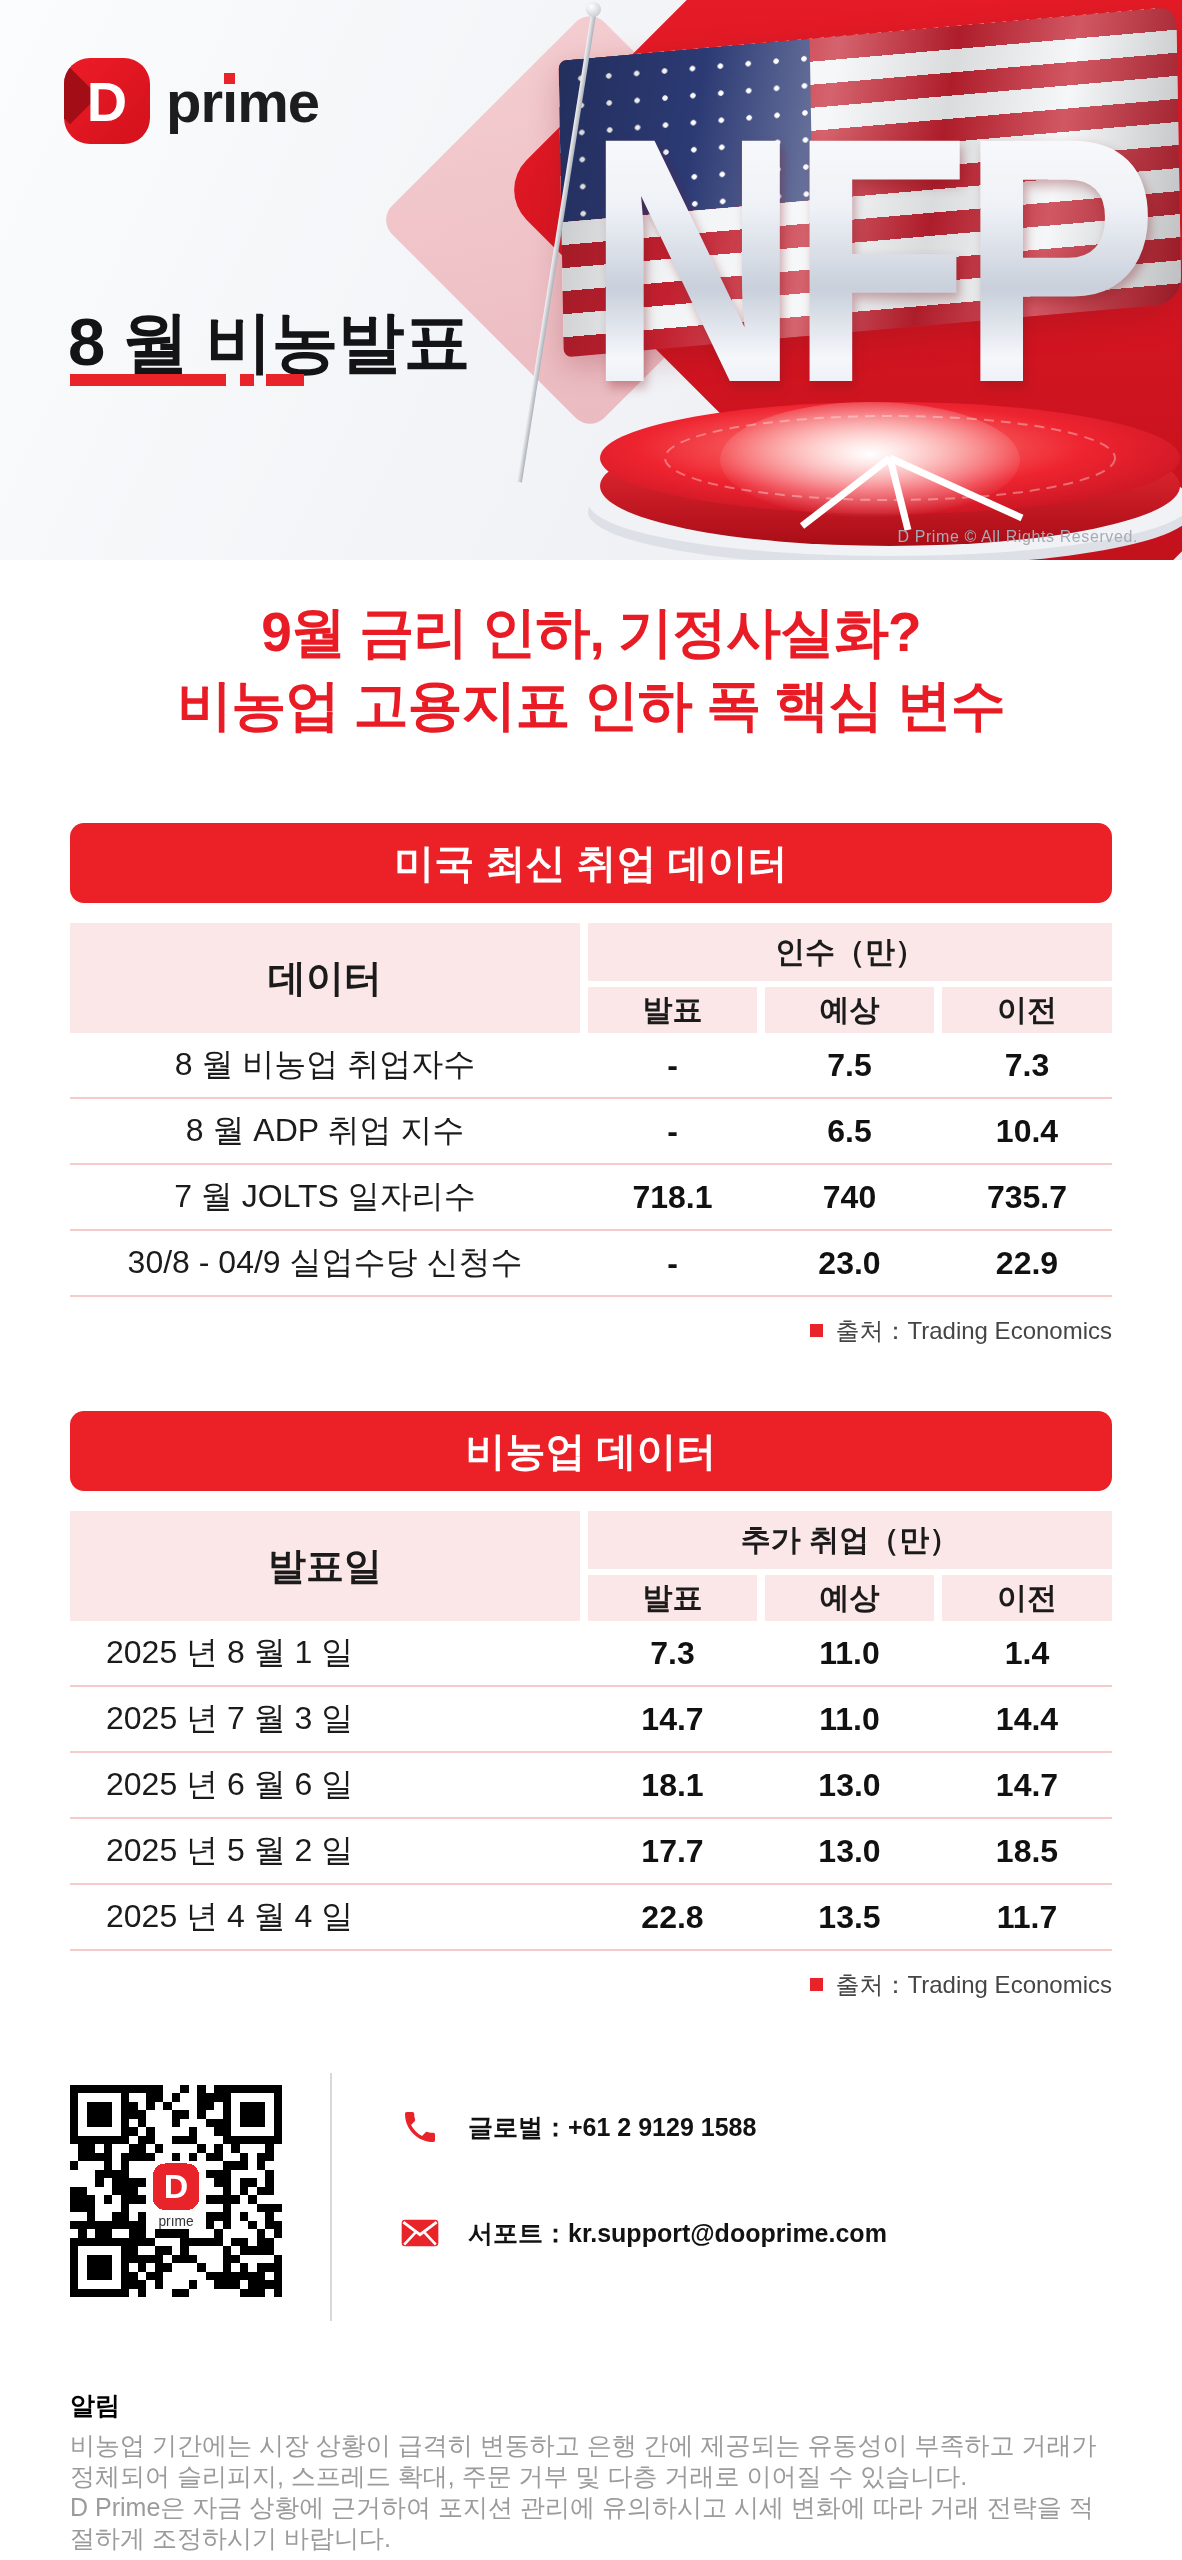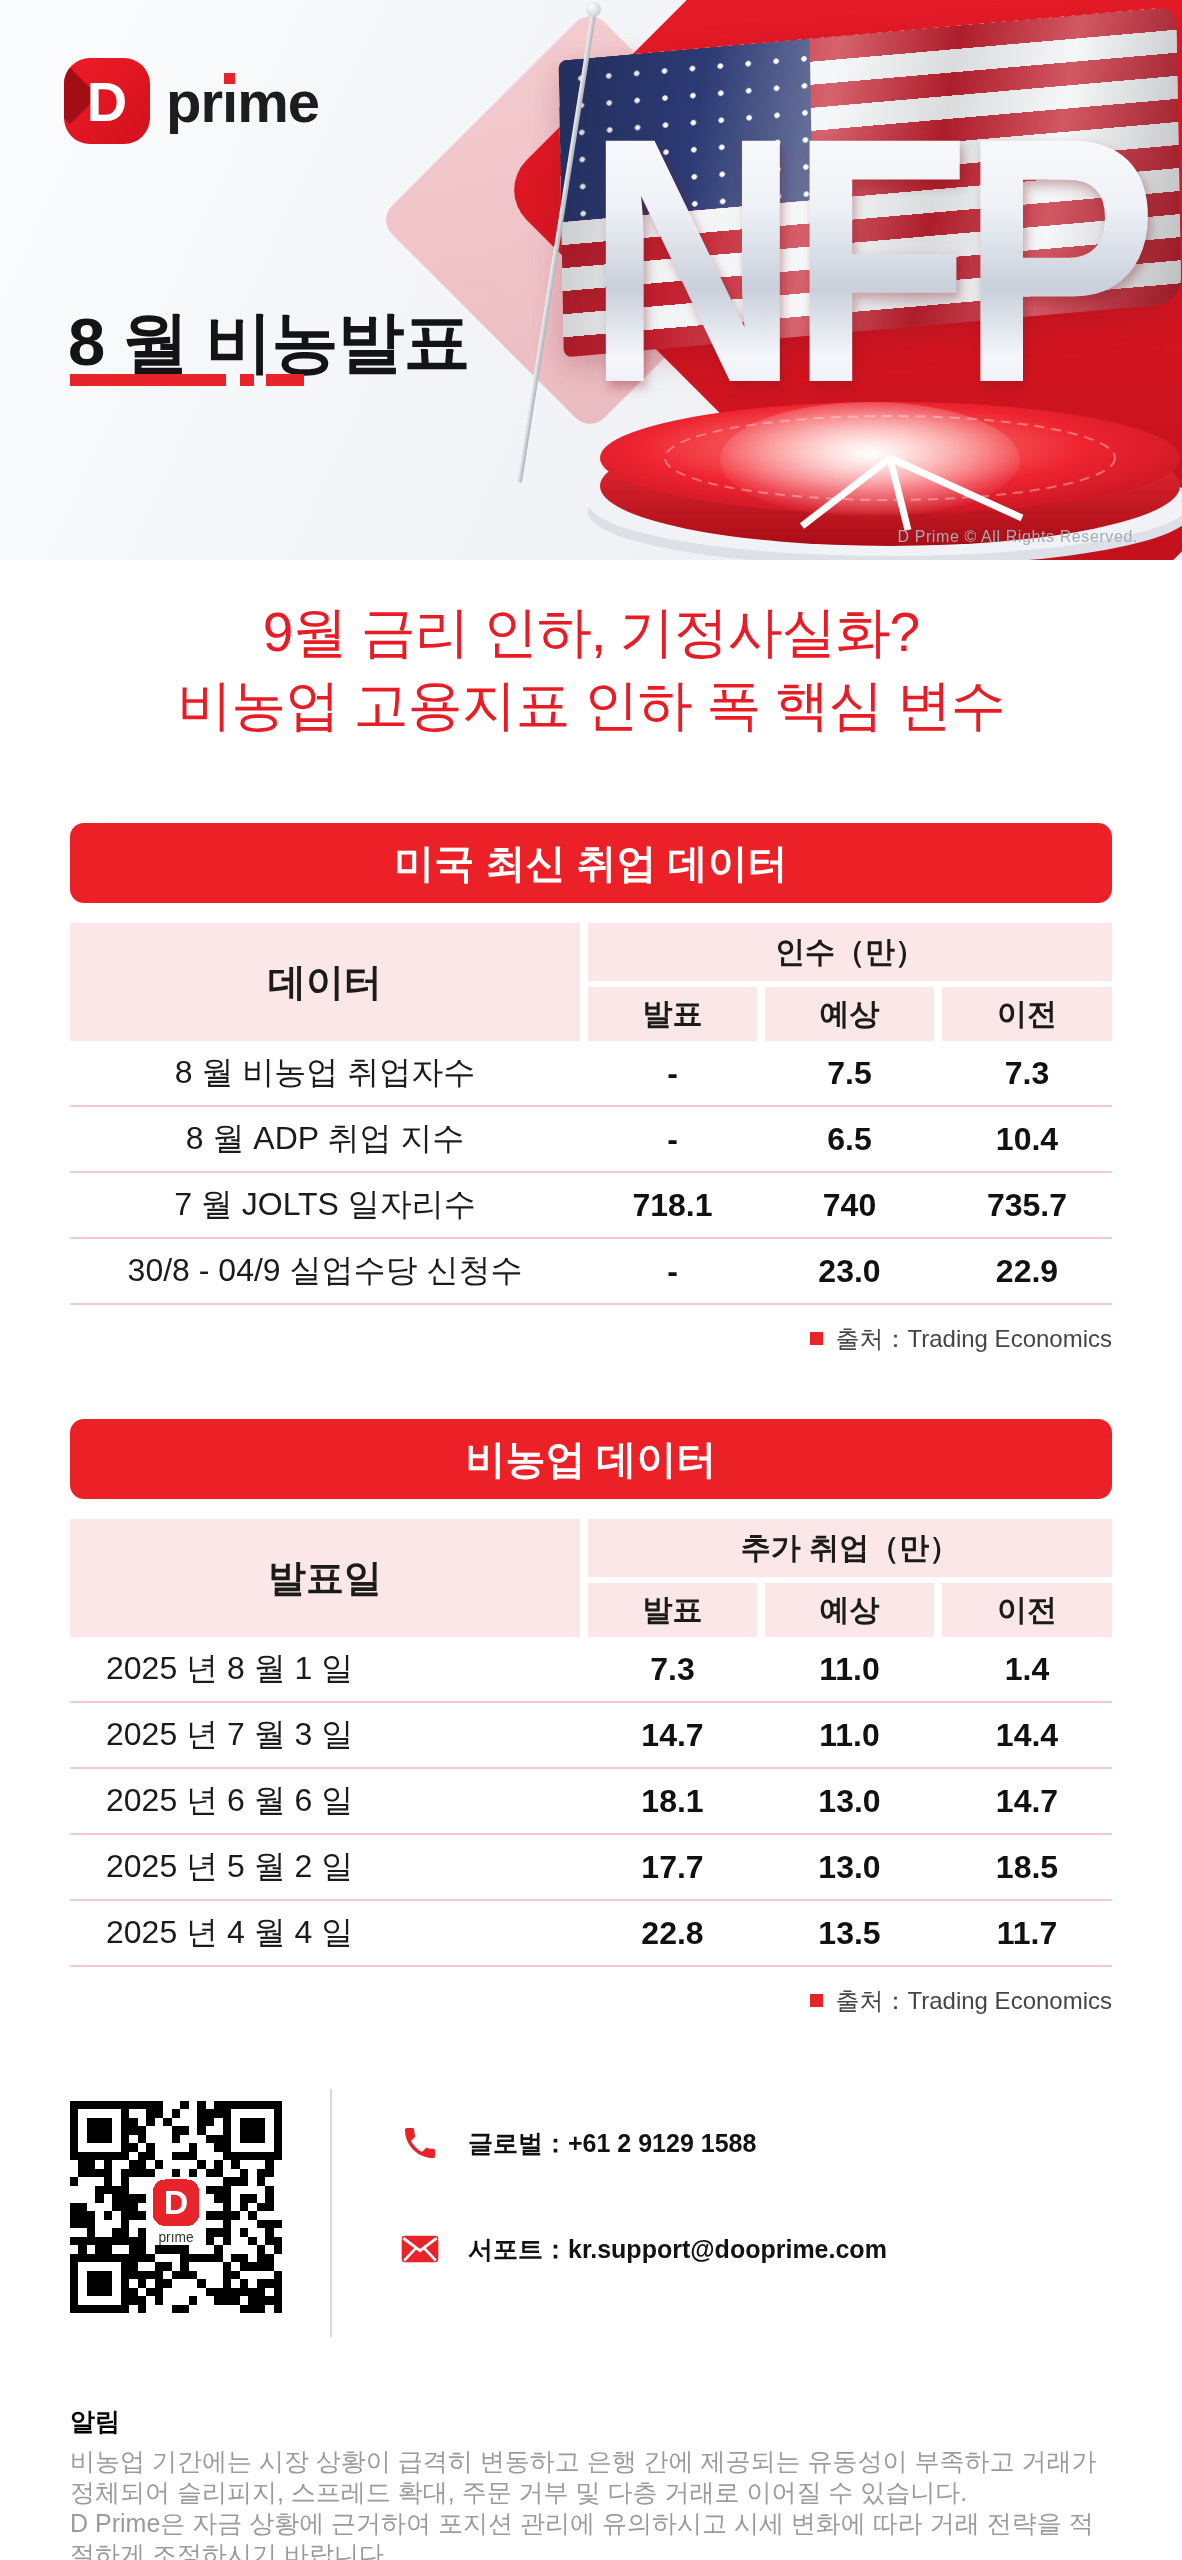--- a/index.html
+++ b/index.html
@@ -48,34 +48,34 @@
   .hero-title{position:absolute;left:68px;top:252px;z-index:10;font-size:67px;font-weight:800;
     color:#141416;letter-spacing:-1px;}
   .underline{position:absolute;left:70px;top:374px;z-index:10;display:flex;align-items:center;}
   .underline i{display:block;height:12px;background:#e8232a;}
   .u1{width:156px;margin-right:14px;}
   .u2{width:14px;margin-right:12px;}
   .u3{width:38px;}
   .copyright{position:absolute;right:44px;top:528px;z-index:10;font-size:16px;color:#a6abb5;
     letter-spacing:.6px;}
   
-  .headline{padding-top:36px;text-align:center;color:#e91c25;font-weight:400;
+  .headline{padding-top:36px;text-align:center;color:#e91c25;font-weight:700;
     font-size:55px;line-height:1.32;letter-spacing:-1px;}
   
   .content{margin:0 70px;}
   .section-bar{height:80px;border-radius:14px;background:#ec2027;display:flex;align-items:center;
     justify-content:center;color:#fff;font-size:40px;font-weight:700;}
   .sec1{margin-top:82px;}
   .sec2{margin-top:64px;}
   .thead{display:grid;grid-template-columns:510px 169px 169px 170px;column-gap:8px;row-gap:6px;
     margin-top:20px;}
   .cell{background:#fbe7e7;display:flex;align-items:center;justify-content:center;}
   .corner{grid-row:1 / span 2;font-size:38px;font-weight:700;}
   .group{grid-column:2 / span 3;height:58px;font-size:30px;font-weight:700;}
-  .colh{height:54px;font-size:30px;font-weight:700;}
+  .colh{height:46px;font-size:30px;font-weight:700;}
   .trow{display:grid;grid-template-columns:510px 169px 169px 170px;column-gap:8px;height:64px;
     align-items:center;border-bottom:2px solid #f5caca;}
   .tlabel{font-size:32px;text-align:center;color:#1b1b1b;}
   .tlabel.left{text-align:left;padding-left:36px;}
   .tval{font-size:32px;font-weight:700;text-align:center;color:#111;}
   .source{margin-top:18px;text-align:right;font-size:24px;color:#454545;}
   .source .bullet{display:inline-block;width:13px;height:13px;background:#e8232a;margin-right:12px;
     vertical-align:middle;position:relative;top:-2px;}
   
   .contact{display:flex;margin:72px 70px 0;height:248px;}

